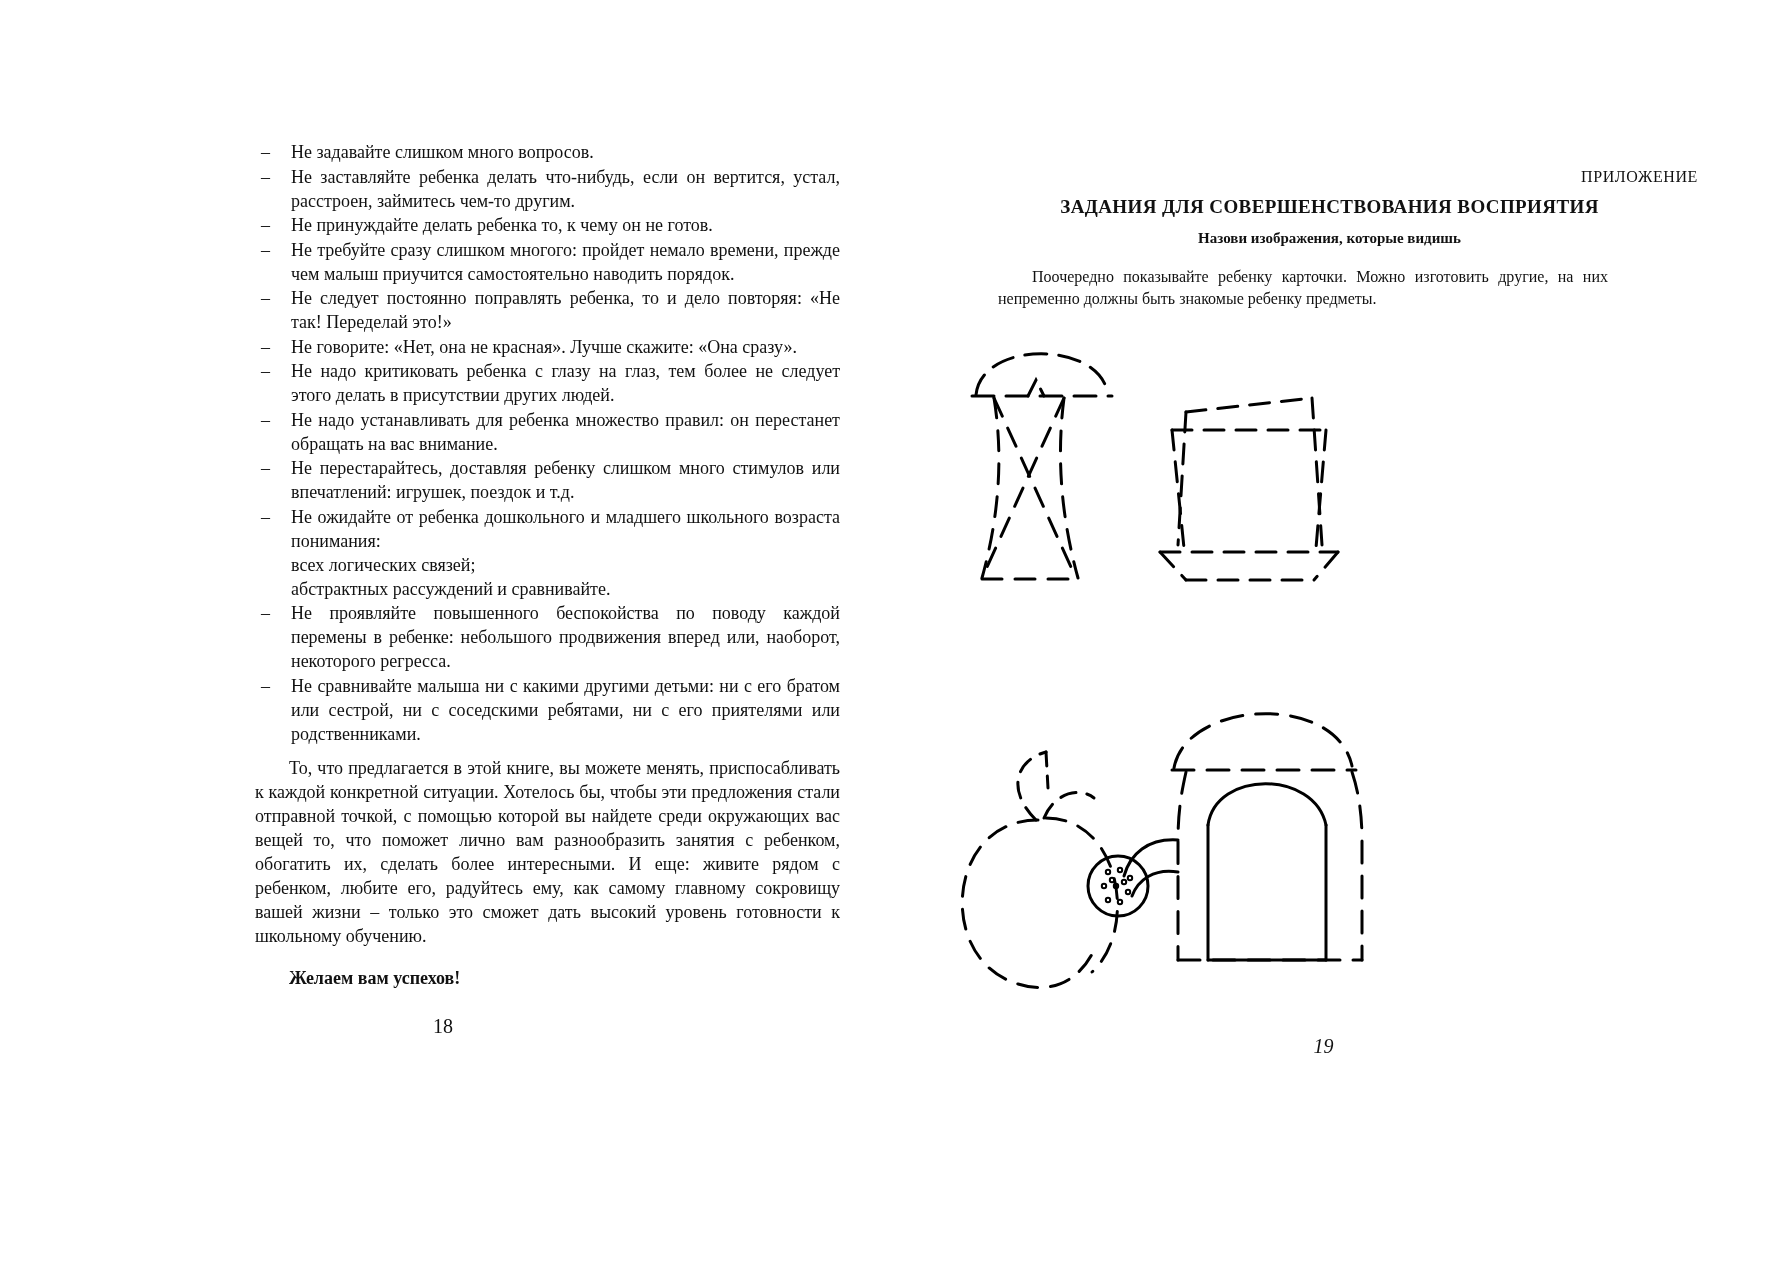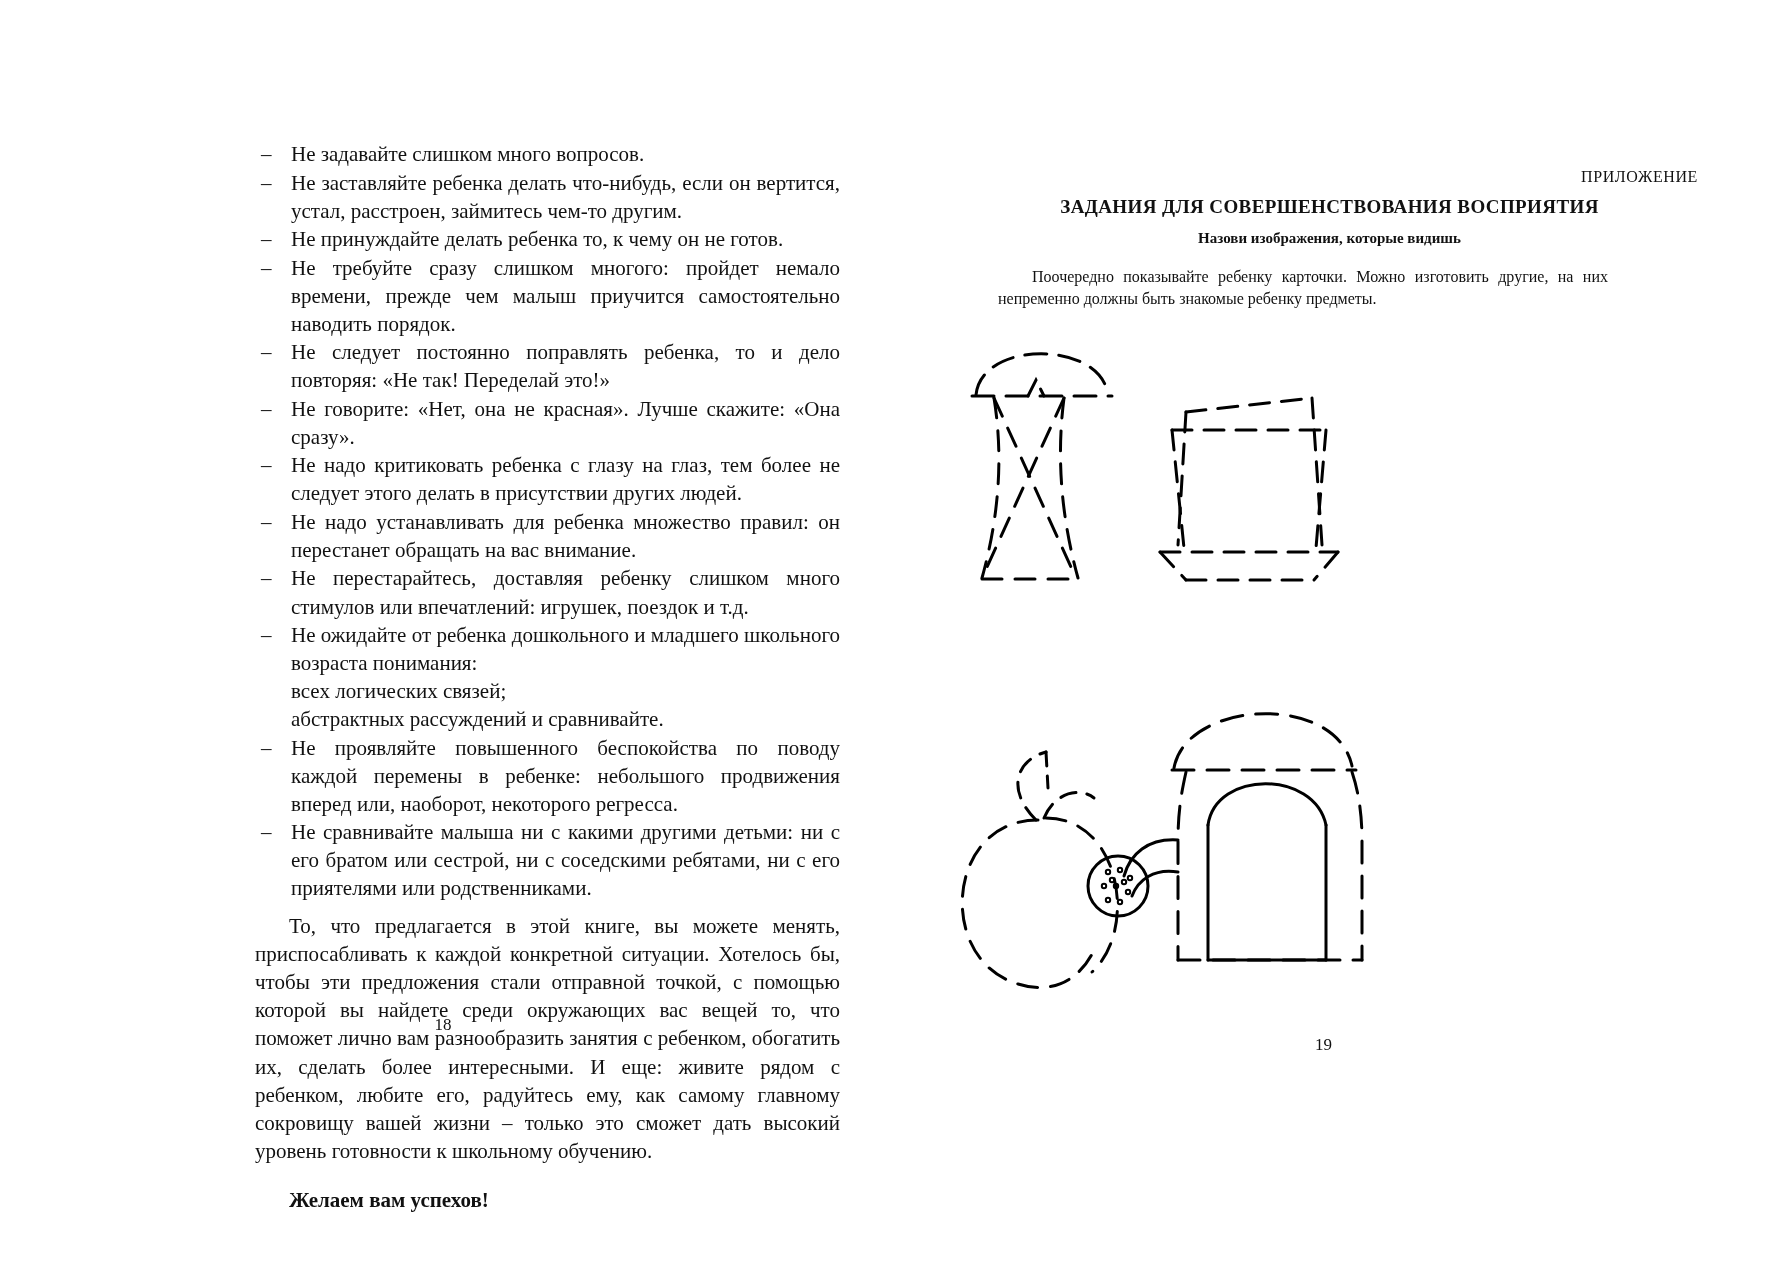--- a/index.html
+++ b/index.html
@@ -30,21 +30,21 @@
   .page-right {
     width: 887px;
   }
 
   
   .left-body {
     position: absolute;
     left: 255px;
     top: 140px;
     width: 585px;
-    font-size: 21px;
+    font-size: 18px;
     line-height: 1.335;
     text-align: justify;
   }
   ul.bullets {
     list-style: none;
     margin: 0;
     padding: 0;
   }
   ul.bullets > li {
     position: relative;
@@ -68,32 +68,33 @@
     text-indent: 34px;
     text-align: justify;
   }
   .closing {
     margin-top: 6px;
     text-indent: 34px;
     font-weight: bold;
   }
   .folio {
     position: absolute;
-    font-size: 17px;
+    font-size: 20px;
     text-align: center;
   }
   .folio-left {
     left: 0;
     right: 0;
     top: 1015px;
   }
   .folio-right {
     left: 0;
     right: 12px;
     top: 1035px;
+    font-style: italic;
   }
 
   
   .appendix-word {
     position: absolute;
     right: 75px;
     top: 168px;
     font-size: 16px;
     letter-spacing: 0.6px;
   }

